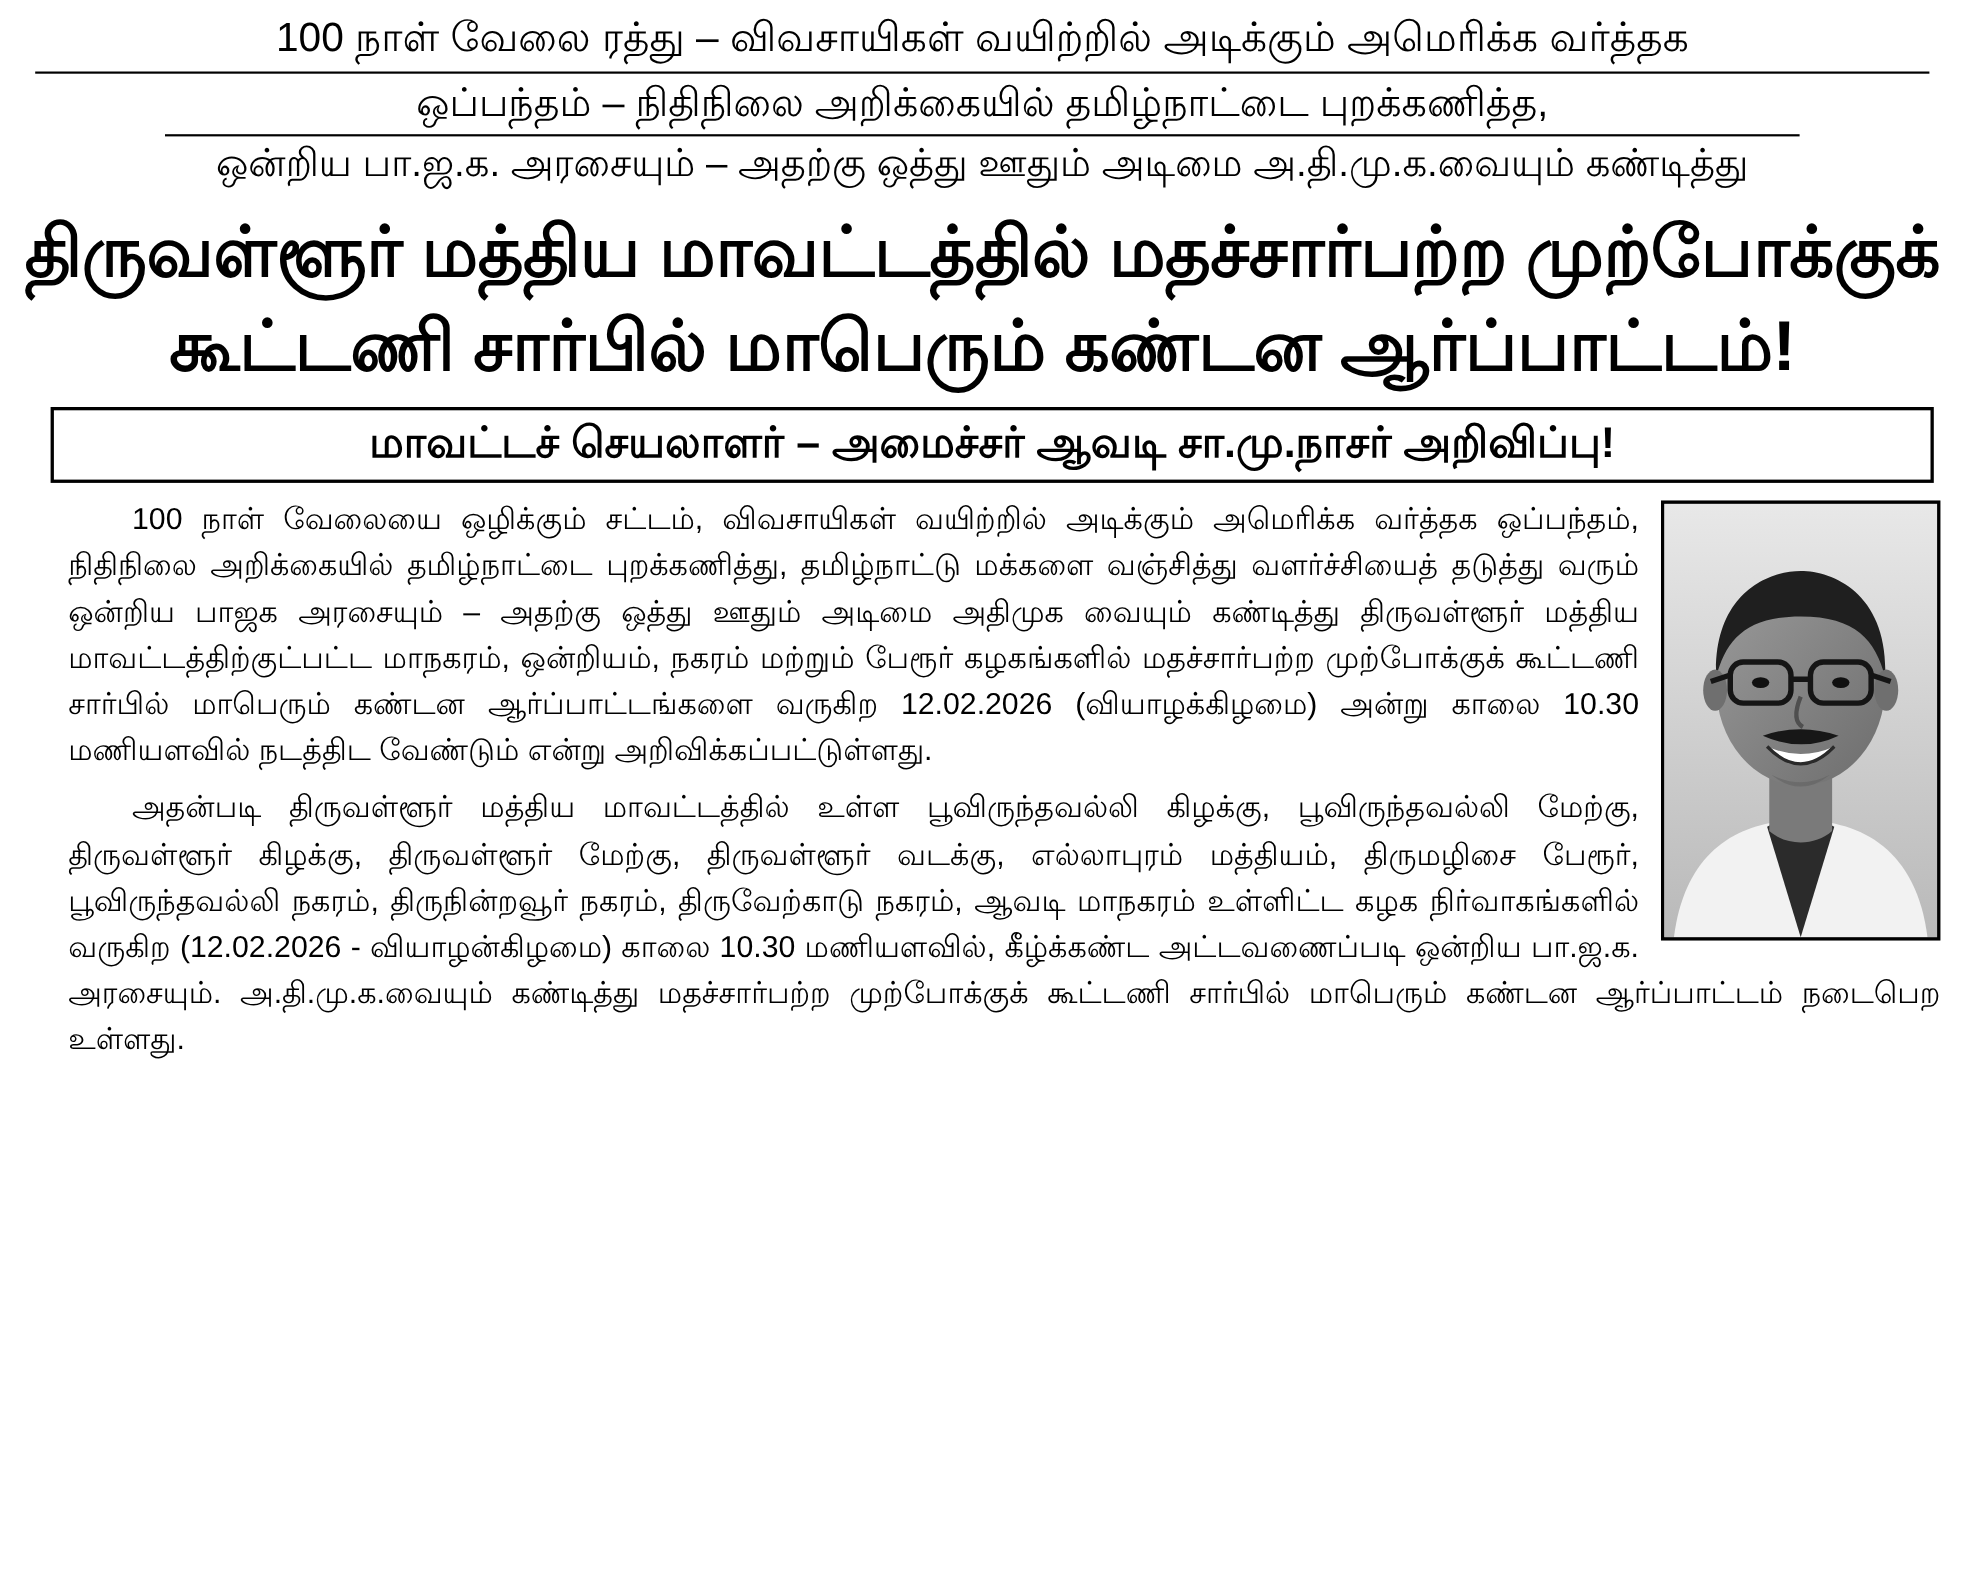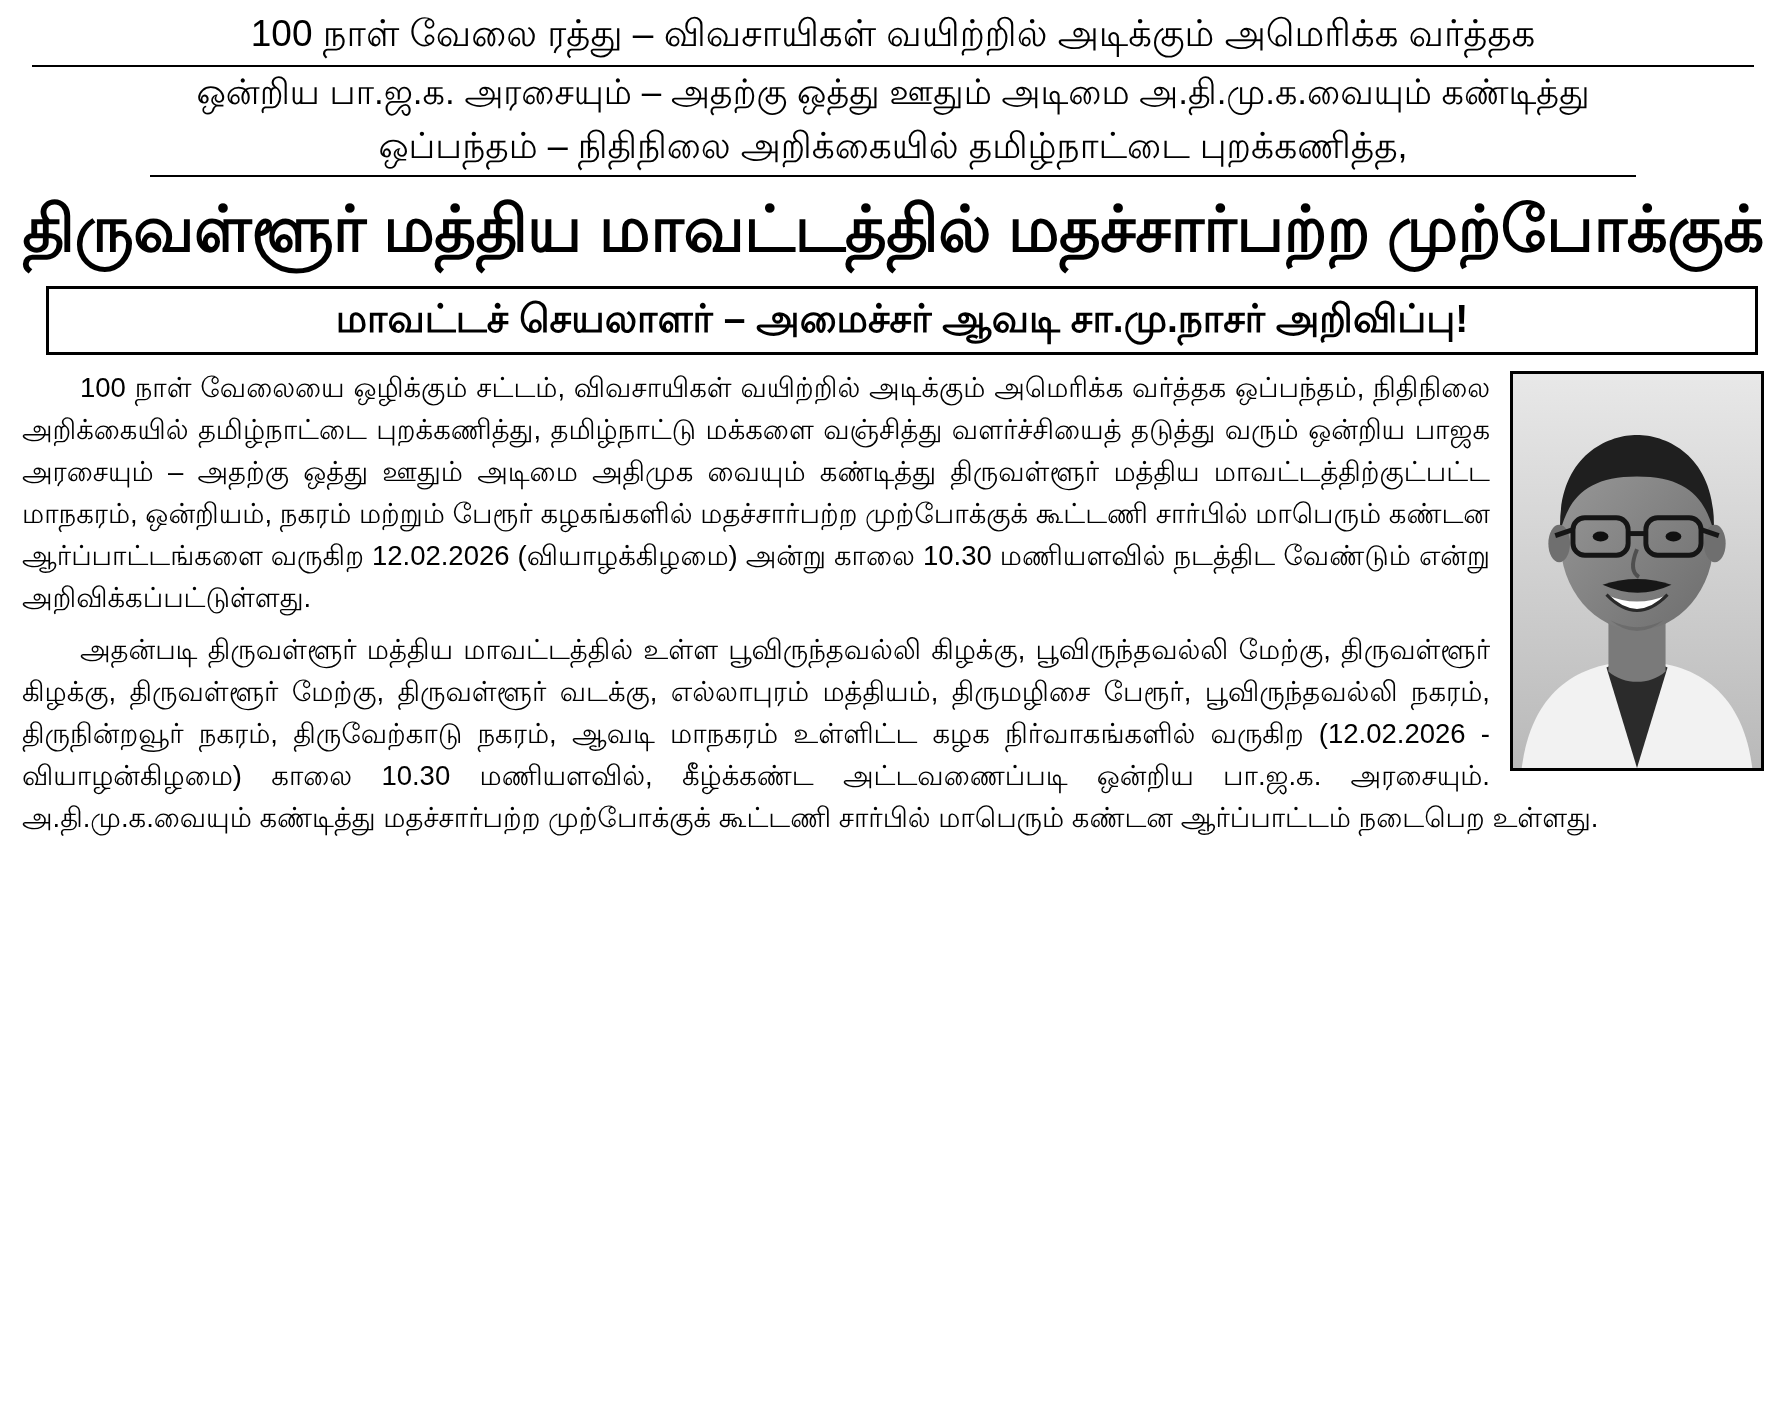--- a/index.html
+++ b/index.html
@@ -61,20 +61,21 @@
     text-align: center;
     font-weight: 700;
     font-size: 39px;
     line-height: 1.15;
     white-space: nowrap;
   }
 
   
   .body-wrap {
     position: relative;
+    margin-left: 40px;
   }
   .photo {
     float: right;
     width: 254px;
     height: 400px;
     margin: 4px 0 6px 20px;
     border: 3px solid #000;
     box-sizing: border-box;
     overflow: hidden;
     background: #cfcfcf;
@@ -93,26 +94,27 @@
   .para.p2 { text-indent: 58px; margin-top: 10px; }
   .clearfix::after { content: ""; display: block; clear: both; }
 </style>
 </head>
 <body>
 
 <div class="page">
 
   <div class="head-lines">
     <div class="head-line l1">100 நாள் வேலை ரத்து – விவசாயிகள் வயிற்றில் அடிக்கும் அமெரிக்க வர்த்தக</div>
+    <div class="head-line l2">ஒப்பந்தம் – நிதிநிலை அறிக்கையில் தமிழ்நாட்டை புறக்கணித்த,</div>
     <div class="head-line l3">ஒன்றிய பா.ஜ.க. அரசையும் – அதற்கு ஒத்து ஊதும் அடிமை அ.தி.மு.க.வையும் கண்டித்து</div>
-    <div class="head-line l2">ஒப்பந்தம் – நிதிநிலை அறிக்கையில் தமிழ்நாட்டை புறக்கணித்த,</div>
   </div>
 
   <div class="big-head">
     <span class="bh1">திருவள்ளூர் மத்திய மாவட்டத்தில் மதச்சார்பற்ற முற்போக்குக்</span>
+    <span class="bh2">கூட்டணி சார்பில் மாபெரும் கண்டன ஆர்ப்பாட்டம்!</span>
   </div>
 
   <div class="box-head">மாவட்டச் செயலாளர் – அமைச்சர் ஆவடி சா.மு.நாசர் அறிவிப்பு!</div>
 
   <div class="body-wrap clearfix">
 
     <div class="photo">
       <svg viewBox="0 0 254 400" preserveAspectRatio="xMidYMid slice">
         <defs>
           <linearGradient id="bgg" x1="0" y1="0" x2="0" y2="1">

